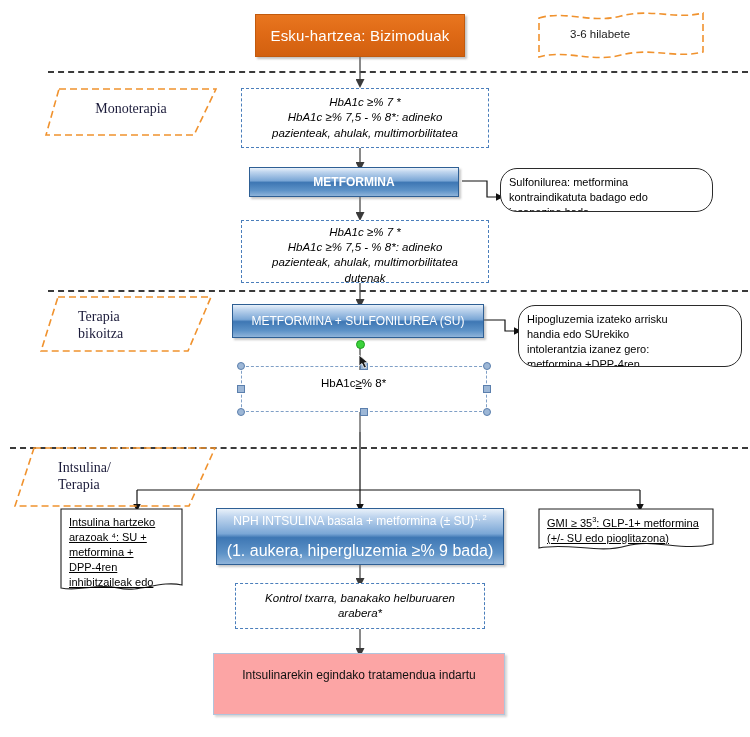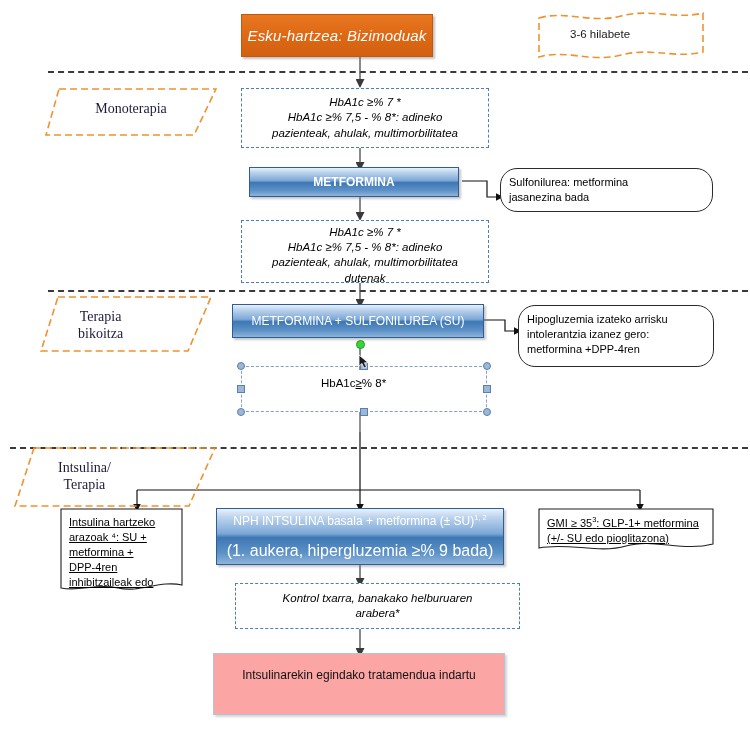--- a/index.html
+++ b/index.html
@@ -44,21 +44,21 @@
   
   .phase {
     display: flex;
     align-items: flex-start;
     justify-content: center;
     color: #1b1b3a;
     font-family: "Liberation Serif", serif;
     font-size: 14px;
     line-height: 1.22;
     padding-top: 7px;
-    text-align: center;
+    text-align: left;
   }
   .phase > .phase-label { display:block; }
 
   
   .wave-label {
     position: absolute;
     font-size: 11.5px;
     color: #1b1b1b;
     font-family: "Liberation Sans", sans-serif;
   }
@@ -205,21 +205,21 @@
     <polyline points="137,490 640,490" fill="none" stroke="#111111" stroke-width="1.2"></polyline>
     <polyline points="360,432 360,490" fill="none" stroke="#111111" stroke-width="1.2"></polyline>
     <polyline points="360,490 360,508" fill="none" stroke="#111111" stroke-width="1.2" marker-end="url(#arrS)"></polyline>
     <polyline points="640,490 640,508" fill="none" stroke="#111111" stroke-width="1.2" marker-end="url(#arrS)"></polyline>
 
     <line x1="360" y1="565" x2="360" y2="583" stroke="#4a4a4a" stroke-width="1.3" marker-end="url(#arr)"></line>
 
     <line x1="360" y1="629" x2="360" y2="653" stroke="#4a4a4a" stroke-width="1.3" marker-end="url(#arr)"></line>
   </svg>
 
-  <div class="abs orange-box" style="left:241px; top:14px; width:192px; height:43px;font-style:italic;">
+  <div class="abs orange-box" style="left:255px; top:14px; width:210px; height:43px;">
     <span>Esku-hartzea:  Bizimoduak</span>
   </div>
 
   <svg class="abs" style="left:536px; top:8px; width:170px; height:54px;" viewBox="0 0 170 54">
     <path d="M3,10 C30,2 55,16 85,8 C115,0 140,12 167,5 L167,44 C140,51 115,39 85,47 C55,55 30,41 3,49 Z" fill="none" stroke="#f0922e" stroke-width="1.6" stroke-dasharray="7,4"></path>
   </svg>
   <div class="wave-label" style="left:570px; top:28px;">3-6 hilabete</div>
 
   <svg class="abs" style="left:45px; top:88px; width:172px; height:48px;" viewBox="0 0 172 48">
     <path d="M14,1 L171,1 L149,47 L1,47 Z" fill="none" stroke="#f0922e" stroke-width="1.6" stroke-dasharray="7,4"></path>
@@ -249,36 +249,38 @@
     <div>HbA1c  ≥% 7,5 - % 8*: adineko</div>
     <div>pazienteak, ahulak, multimorbilitatea</div>
   </div>
 
   <div class="abs blue-box" style="left:249px; top:167px; width:210px; height:30px;font-weight:bold;">
     <span>METFORMINA</span>
   </div>
 
   <div class="abs note-box" style="left:500px; top:168px; width:213px; height:44px;">
     <div>Sulfonilurea: metformina</div>
+    <div>kontraindikatuta badago edo</div>
     <div>jasanezina bada</div>
   </div>
 
   <div class="abs dashed-blue" style="left:241px; top:220px; width:248px; height:63px; justify-content:flex-start; padding-top:4px;">
     <div>HbA1c  ≥% 7 *</div>
     <div>HbA1c  ≥% 7,5 - % 8*: adineko</div>
     <div>pazienteak, ahulak, multimorbilitatea</div>
     <div>dutenak</div>
   </div>
 
   <div class="abs blue-box" style="left:232px; top:304px; width:252px; height:34px;">
     <span>METFORMINA + SULFONILUREA (SU)</span>
   </div>
 
-  <div class="abs note-box" style="left:518px; top:305px; width:196px; height:62px;">
+  <div class="abs note-box" style="left:518px; top:305px; width:224px; height:62px;">
     <div>Hipogluzemia izateko arrisku</div>
+    <div>handia edo SUrekiko</div>
     <div>intolerantzia izanez gero:</div>
     <div>metformina +DPP-4ren</div>
   </div>
 
   <div class="abs sel-outline" style="left:241px; top:366px; width:246px; height:46px;"></div>
   <div class="sel-text" style="left:321px; top:377px;">
     <span>HbA1c</span><span style="text-decoration:underline;">≥</span><span>% 8*</span>
   </div>
 
   <div class="abs handle-circle" style="left:237px; top:362px;"></div>
@@ -321,21 +323,21 @@
   </svg>
   <div class="flag-note" style="left:538px; top:508px; width:176px; height:46px;">
     <div class="txt">
       <div>
         <span>GMI ≥ 35</span><span class="sup">3</span><span>: GLP-1+ metformina</span>
       </div>
       <div>(+/- SU edo pioglitazona)</div>
     </div>
   </div>
 
-  <div class="abs dashed-blue" style="left:235px; top:583px; width:285px; height:46px;">
+  <div class="abs dashed-blue" style="left:235px; top:583px; width:250px; height:46px;">
     <div>Kontrol txarra, banakako helburuaren</div>
     <div>arabera*</div>
   </div>
 
   <div class="abs lightblue-box" style="left:213px; top:653px; width:292px; height:62px;">
     <span>Intsulinarekin egindako tratamendua indartu</span>
   </div>
 
 </div>
 

